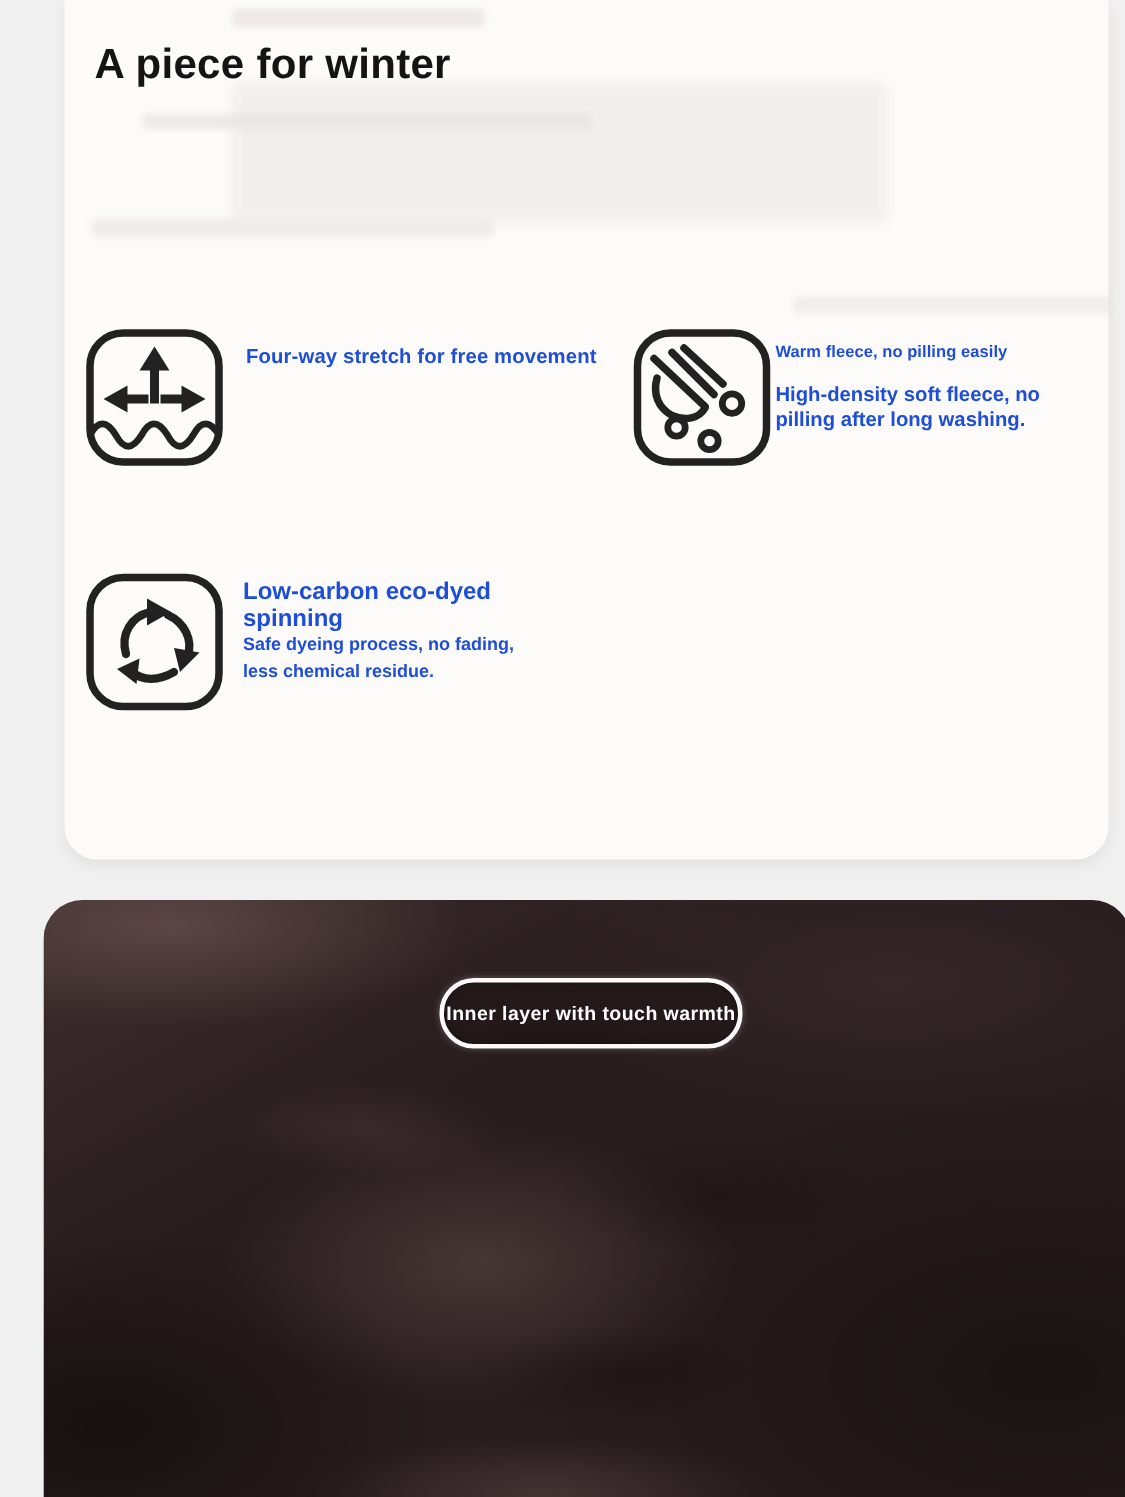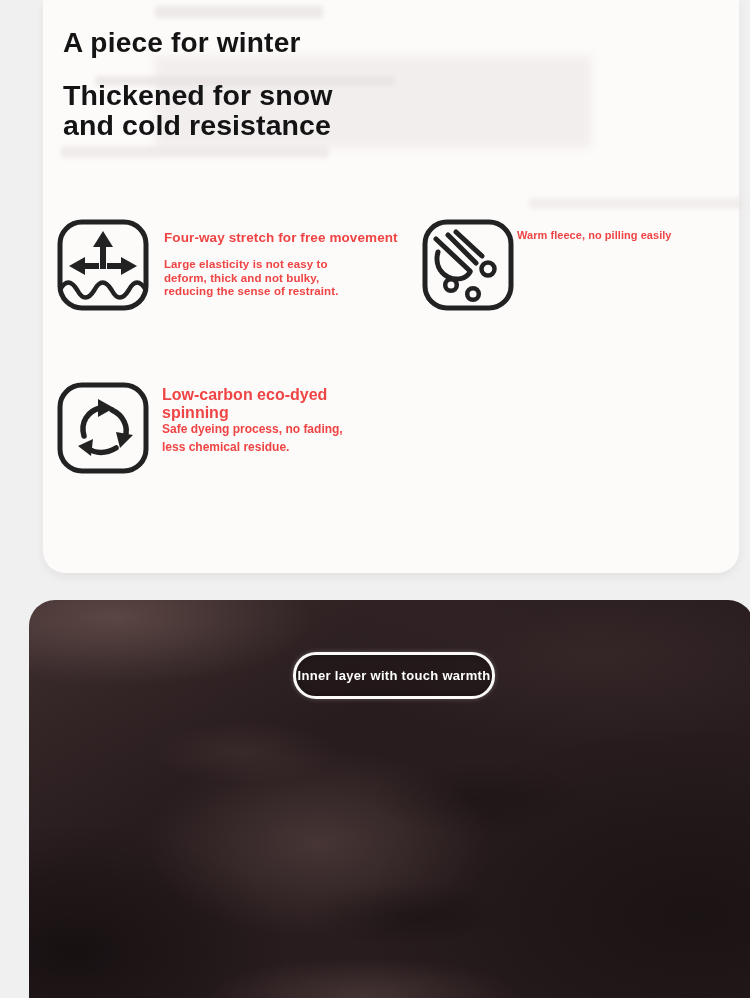--- a/index.html
+++ b/index.html
@@ -32,21 +32,21 @@
     position:absolute;left:20px;top:81px;
     font-size:28.5px;font-weight:700;color:#141414;line-height:29.5px;letter-spacing:.1px;
   }
 
   .feat-icon{position:absolute;width:92px;height:92px;}
   .feat-icon svg{width:100%;height:100%;display:block;}
   .icon-1{left:14px;top:219px;}
   .icon-2{left:379px;top:219px;}
   .icon-3{left:14px;top:382px;}
 
-  .ft{position:absolute;color:#ef4444;}
+  .ft{position:absolute;color:#1d4ed8;}
   .ft .title{font-weight:700;}
   .ft .body{font-weight:700;}
 
   .ft-1{left:121px;top:230px;width:252px;}
   .ft-1 .title{font-size:13.5px;letter-spacing:.1px;}
   .ft-1 .body{margin-top:13px;font-size:11.5px;line-height:13.5px;width:192px;letter-spacing:.1px;}
 
   .ft-2{left:474px;top:229px;width:224px;}
   .ft-2 .title{font-size:11px;letter-spacing:.05px;}
   .ft-2 .body{margin-top:13px;font-size:13.5px;line-height:17px;width:218px;}
@@ -95,60 +95,56 @@
 
   <div class="card">
 
     <div class="ghost g-band"></div>
     <div class="ghost g1"></div>
     <div class="ghost g2"></div>
     <div class="ghost g3"></div>
     <div class="ghost g4"></div>
 
     <div class="h1">A piece for winter</div>
-    <div class="h2">
-      <div>Thickened for snow</div>
-      <div>and cold resistance</div>
-    </div>
 
     <div class="feat-icon icon-1">
       <svg viewBox="0 0 92 92" aria-hidden="true">
         <rect x="3" y="3" width="86" height="86" rx="22" fill="none" stroke="#222" stroke-width="5"></rect>
         <rect x="43" y="26" width="6" height="24" fill="#222"></rect>
         <polygon points="46,12 56,28 36,28" fill="#222"></polygon>
         <rect x="27" y="44" width="15" height="6" fill="#222"></rect>
         <polygon points="12,47 28,38 28,56" fill="#222"></polygon>
         <rect x="50" y="44" width="15" height="6" fill="#222"></rect>
         <polygon points="80,47 64,38 64,56" fill="#222"></polygon>
         <path d="M3,71 q8,-15 17.2,0 q8,15 17.2,0 q8,-15 17.2,0 q8,15 17.2,0 q8,-15 17.2,0" fill="none" stroke="#222" stroke-width="4.5"></path>
       </svg>
     </div>
     <div class="ft ft-1">
       <div class="title">Four-way stretch for free movement</div>
-      <div class="body">Large elasticity is not easy to deform, thick and not bulky, reducing the sense of restraint.</div>
     </div>
 
     <div class="feat-icon icon-2">
       <svg viewBox="0 0 92 92" aria-hidden="true">
         <rect x="3" y="3" width="86" height="86" rx="22" fill="none" stroke="#222" stroke-width="5"></rect>
         <g stroke="#222" stroke-width="5" stroke-linecap="round" fill="none">
           <path d="M14,20 L48,52"></path>
           <path d="M26,16 L54,44"></path>
           <path d="M34,13 L60,37"></path>
           <path d="M16,33 C13,44 17,53 26,58 C35,62 44,60 48,53"></path>
         </g>
         <g stroke="#222" stroke-width="4.5" fill="none">
           <circle cx="66" cy="50" r="6.5"></circle>
           <circle cx="29" cy="66" r="5.8"></circle>
           <circle cx="51" cy="75" r="5.8"></circle>
         </g>
       </svg>
     </div>
     <div class="ft ft-2">
       <div class="title">Warm fleece, no pilling easily</div>
+      <div class="body">High-density soft fleece, no pilling after long washing.</div>
     </div>
 
     <div class="feat-icon icon-3">
       <svg viewBox="0 0 92 92" aria-hidden="true">
         <rect x="3" y="3" width="86" height="86" rx="22" fill="none" stroke="#222" stroke-width="5"></rect>
         <g stroke="#222" stroke-width="5.5" stroke-linecap="round" fill="none">
           <path d="M27,54 C23,40 31,29 43,26"></path>
           <path d="M55,28 C66,33 72,45 68,55"></path>
           <path d="M59,66 C49,72 38,72 31,66"></path>
         </g>

